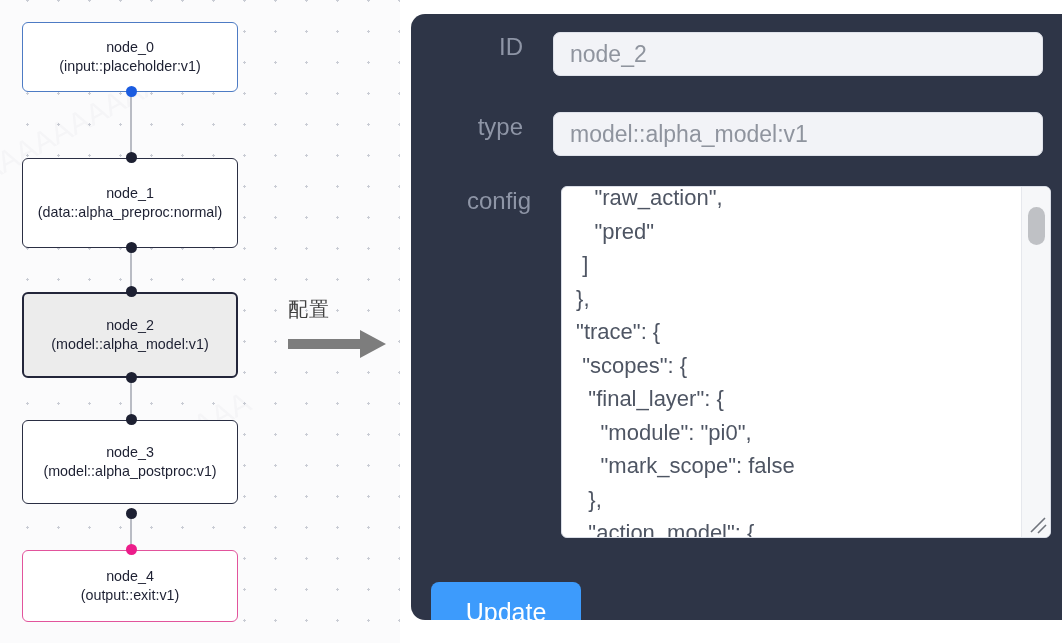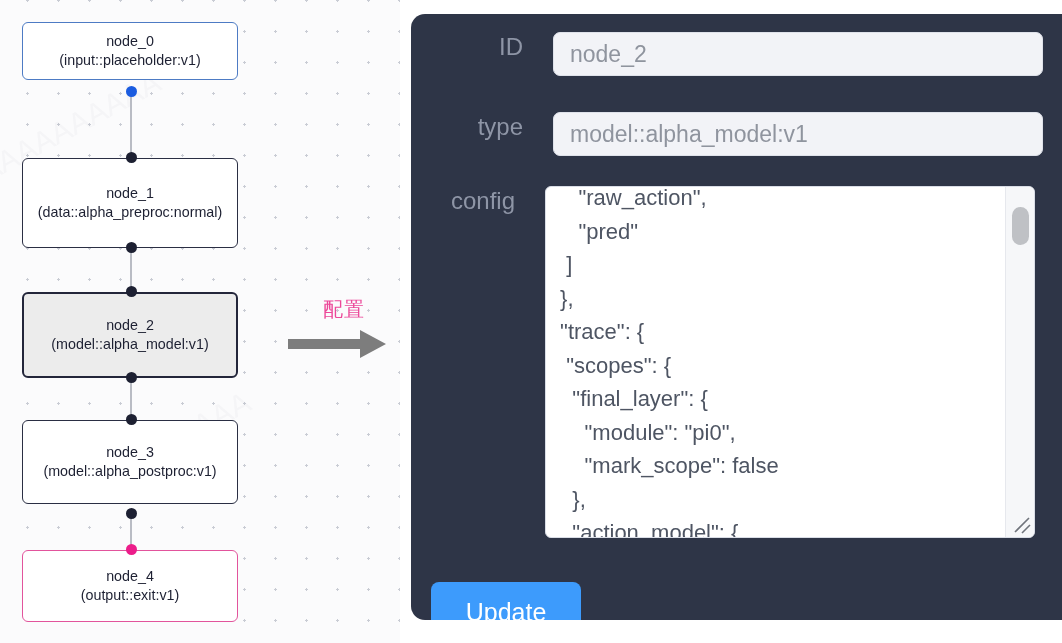--- a/index.html
+++ b/index.html
@@ -76,22 +76,22 @@
   
   #flow-annotation {
     position: absolute;
     left: 288px;
     top: 296px;
     width: 112px;
     height: 70px;
   }
   #flow-label {
     font-size: 20px;
-    color: #ec4899;
-    text-align: center;
+    color: #404040;
+    text-align: left;
     letter-spacing: 1px;
     font-family: "DejaVu Sans", sans-serif;
   }
   #flow-arrow { display: block; margin-top: 5px; }
 
   
   #inspector-panel {
     position: absolute;
     left: 411px;
     top: 14px;
@@ -127,21 +127,21 @@
     font-size: 23px;
     line-height: 1;
     padding: 0 16px;
     display: flex;
     align-items: center;
     font-family: "Liberation Sans", sans-serif;
   }
 
   #row-id    { left: 12px; top: 18px; }
   #row-type  { left: 12px; top: 98px; }
-  #row-config{ left: 4px; top: 172px; }
+  #row-config{ left: 20px; top: 172px; }
 
   #id-input   { width: 490px; height: 44px; }
   #type-input { width: 490px; height: 44px; }
 
   #config-textarea-wrap {
     margin-left: 30px;
     position: relative;
     width: 490px;
     height: 352px;
     background: #ffffff;
@@ -226,21 +226,21 @@
 <div id="graph-canvas">
 
   <div class="watermark" style="left:-30px; top:110px;">AAAAAAAAAA</div>
   <div class="watermark" style="left:60px; top:430px;">AAAAAAAAAA</div>
 
   <div class="edge-line" style="top:92px;  height:66px;"></div>
   <div class="edge-line" style="top:246px; height:46px;"></div>
   <div class="edge-line" style="top:376px; height:44px;"></div>
   <div class="edge-line" style="top:512px; height:38px;"></div>
 
-  <div class="node is-input" style="top:22px; height:58px;">
+  <div class="node is-input" style="top:22px; height:70px;">
     <div class="n-title">node_0</div>
     <div class="n-type">(input::placeholder:v1)</div>
   </div>
   <div class="port blue" style="top:86px;"></div>
 
   <div class="node" style="top:158px; height:90px;">
     <div class="n-title">node_1</div>
     <div class="n-type">(data::alpha_preproc:normal)</div>
   </div>
   <div class="port" style="top:152px;"></div>

